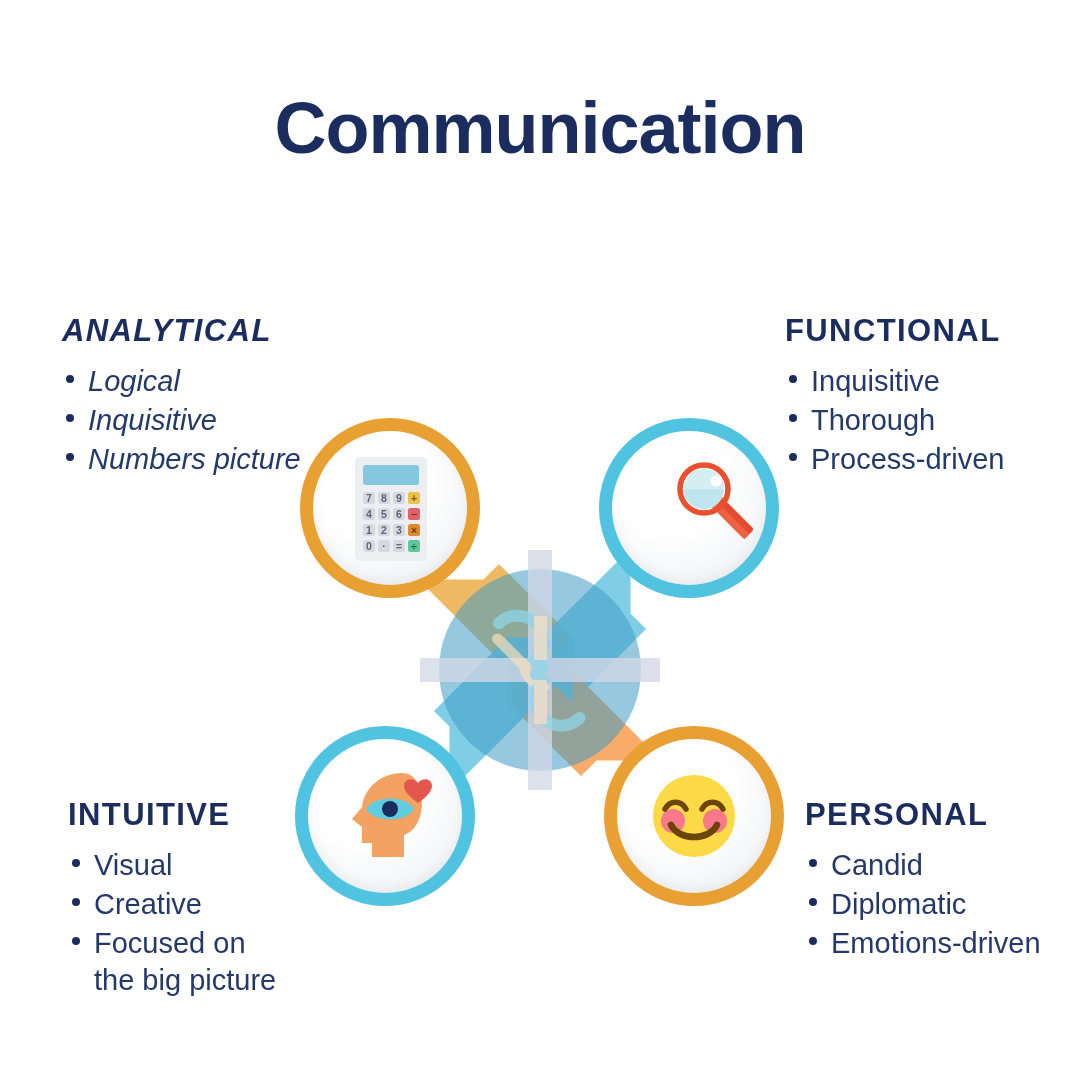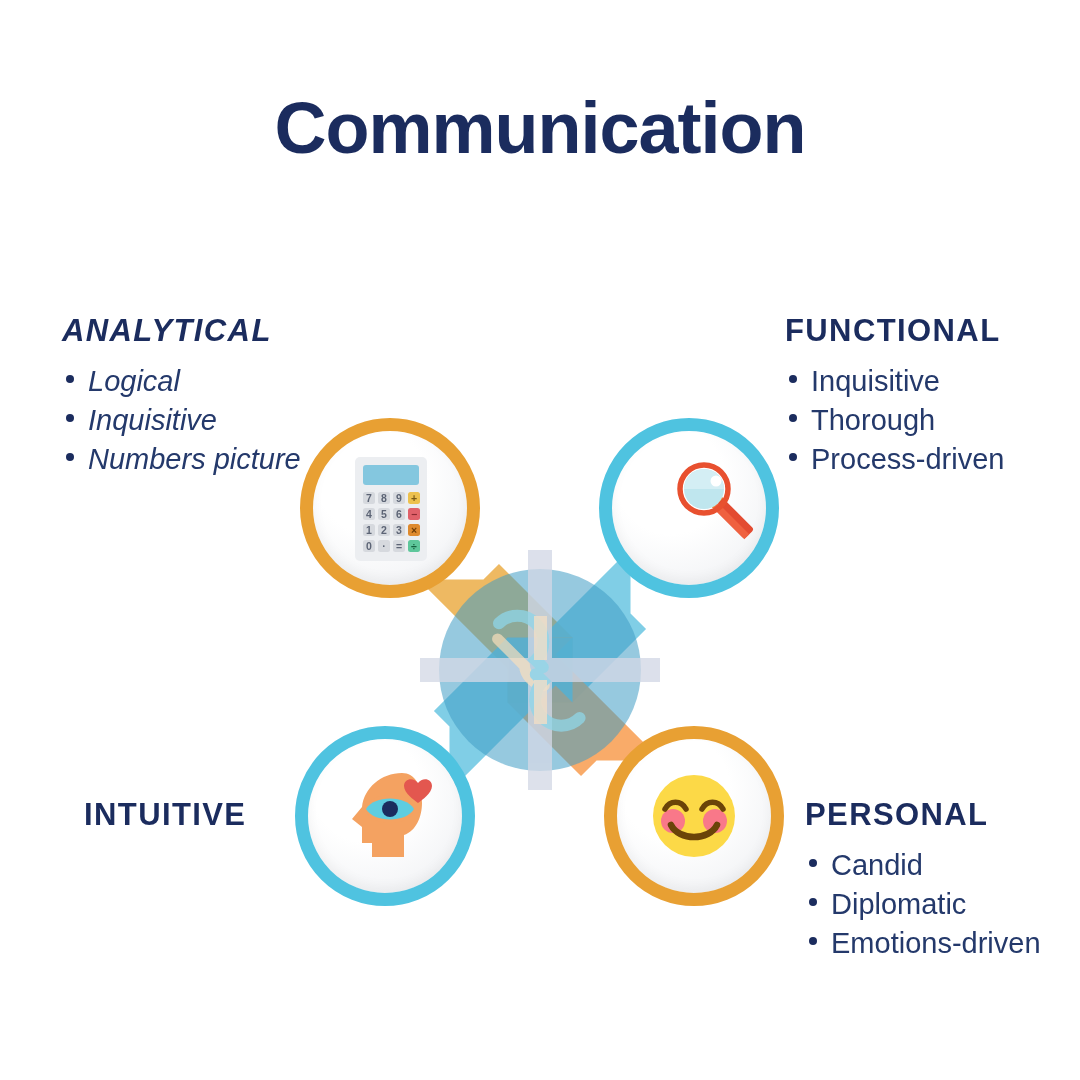--- a/index.html
+++ b/index.html
@@ -55,21 +55,21 @@
     content: "";
     position: absolute;
     left: 4px; top: 12px;
     width: 8px; height: 8px;
     border-radius: 50%;
     background: #1b2c5e;
   }
 
   #quad-analytical { left: 62px;  top: 313px; font-style: italic; }
   #quad-functional { left: 785px; top: 313px; }
-  #quad-intuitive  { left: 84px;  top: 797px; }
+  #quad-intuitive  { left: 68px;  top: 797px; }
   #quad-personal   { left: 805px; top: 797px; }
   #quad-analytical .quad-head { padding-left: 0px; }
   #quad-intuitive  .quad-head { padding-left: 0px; }
 
   
   #graphic {
     position: absolute;
     left: 270px; top: 400px;
     width: 540px; height: 540px;
   }
@@ -290,20 +290,25 @@
     <div class="quad-head">FUNCTIONAL</div>
     <ul>
       <li>Inquisitive</li>
       <li>Thorough</li>
       <li>Process-driven</li>
     </ul>
   </div>
 
   <div class="quad" id="quad-intuitive">
     <div class="quad-head">INTUITIVE</div>
+    <ul>
+      <li>Visual</li>
+      <li>Creative</li>
+      <li style="max-width:210px">Focused on the big picture</li>
+    </ul>
   </div>
 
   <div class="quad" id="quad-personal">
     <div class="quad-head">PERSONAL</div>
     <ul>
       <li>Candid</li>
       <li>Diplomatic</li>
       <li>Emotions-driven</li>
     </ul>
   </div>

